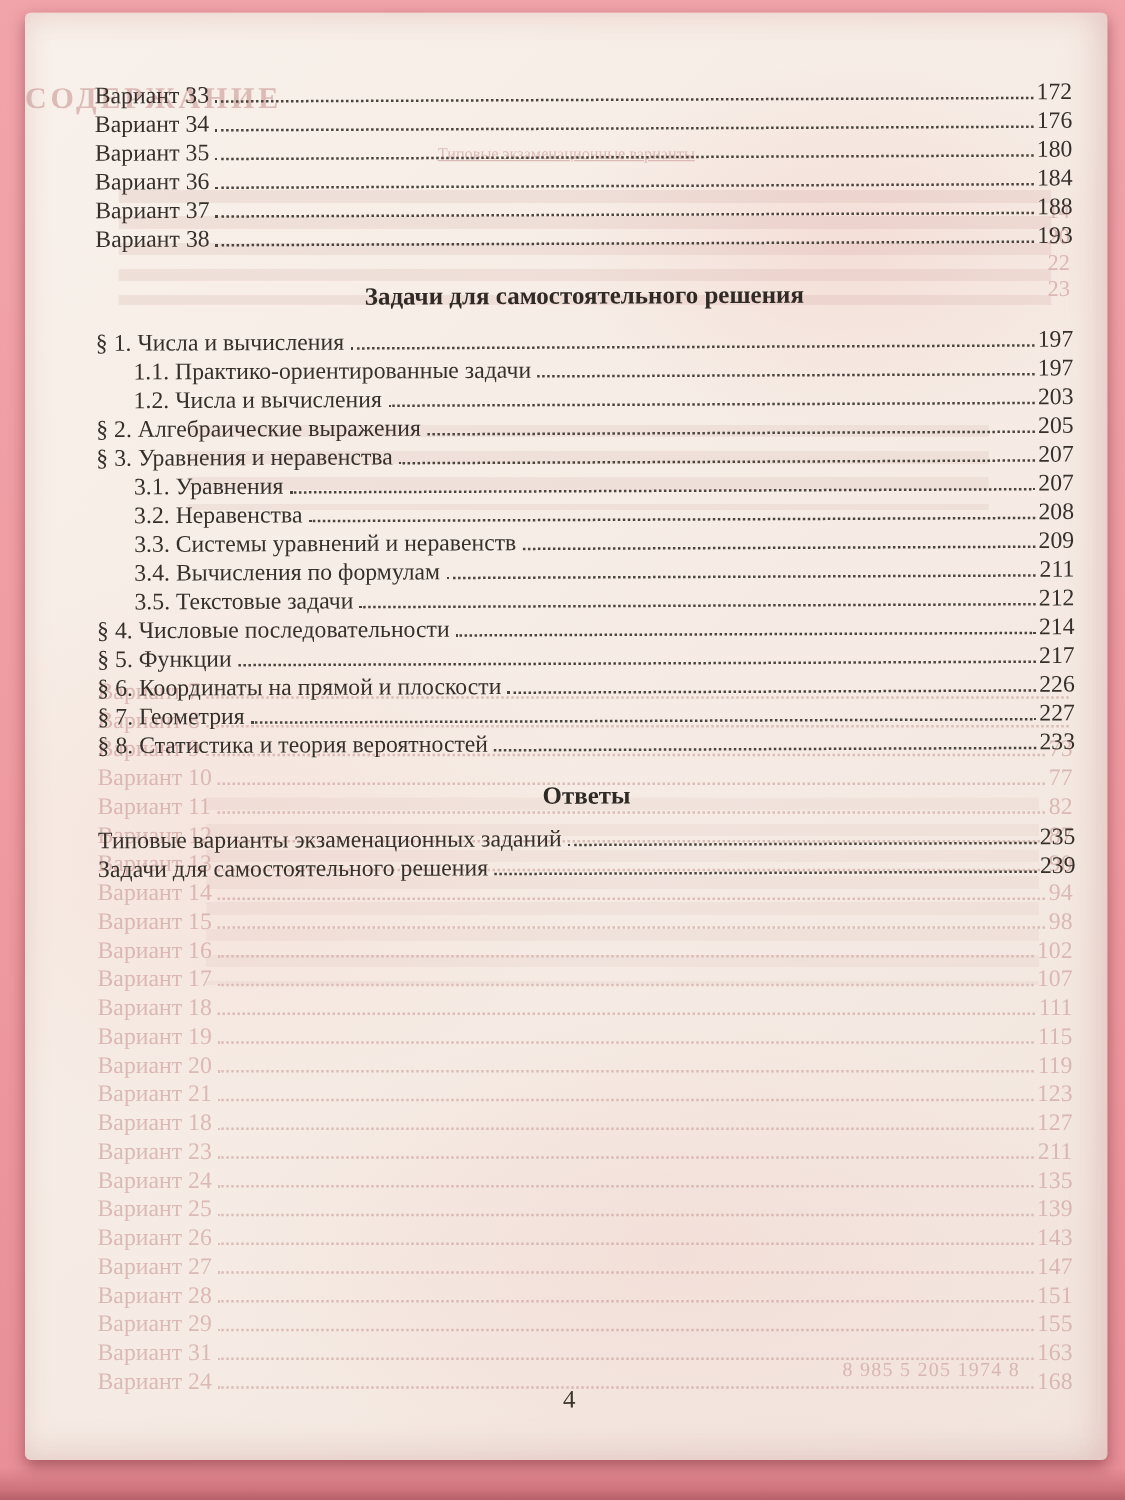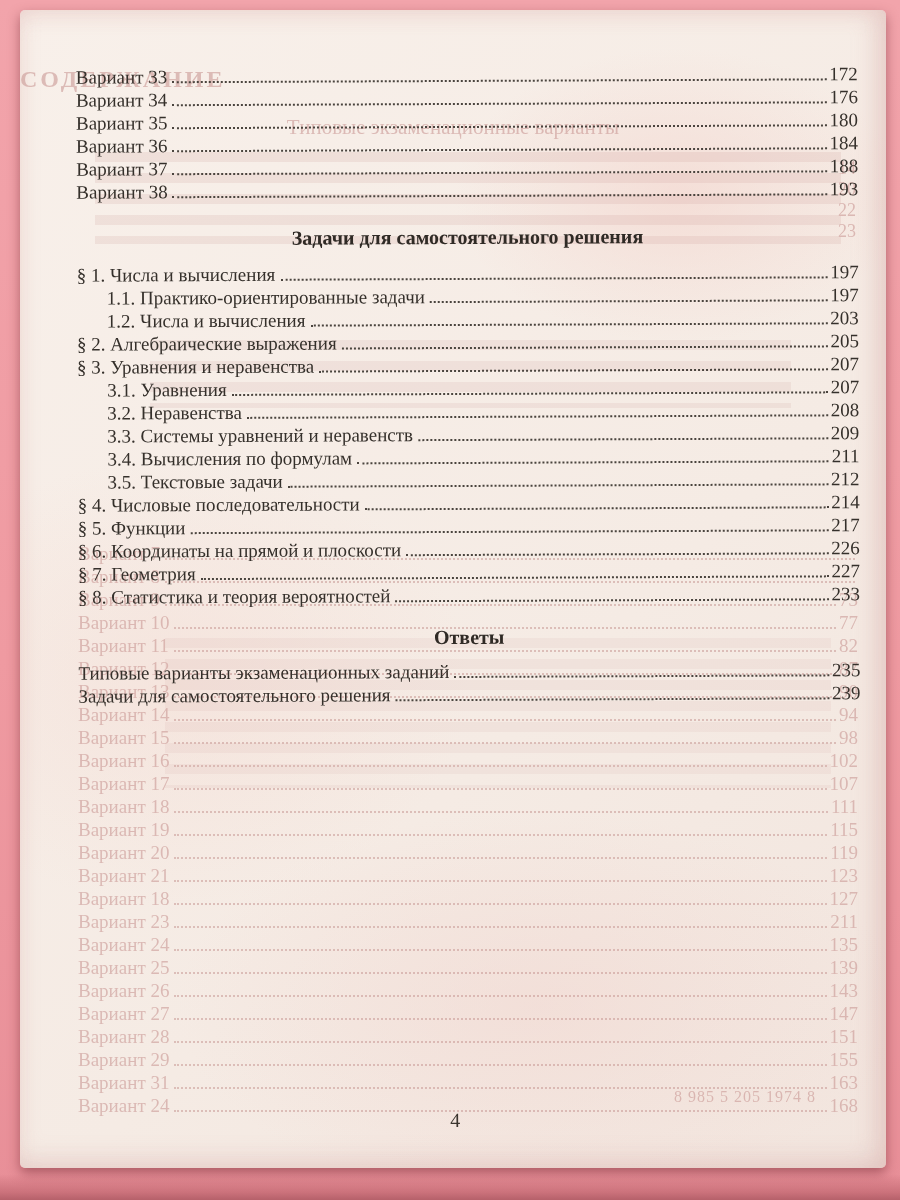--- a/index.html
+++ b/index.html
@@ -56,21 +56,22 @@
     position: absolute;
     top: 56px; left: 0; right: 0;
     font-weight: bold;
     font-size: 24px;
     letter-spacing: 3px;
   }
   .ghost-subtitle {
     position: absolute;
     top: 105px; left: 0; right: 0;
     text-align: center;
-    font-size: 21px;
+    font-size: 13px;
+    text-decoration: underline;
   }
   .smudge {
     position: absolute;
     background: repeating-linear-gradient(180deg,
       rgba(198,145,142,.30) 0 10px,
       rgba(198,145,142,0) 10px 21px);
   }
   .smudge-top    { top: 142px; left: 75px;  right: 45px;  height: 92px; }
   .smudge-mid    { top: 330px; left: 130px; right: 95px;  height: 68px; opacity: .8; }
   .smudge-para   { top: 628px; left: 145px; right: 55px;  height: 150px; opacity: .6; }

